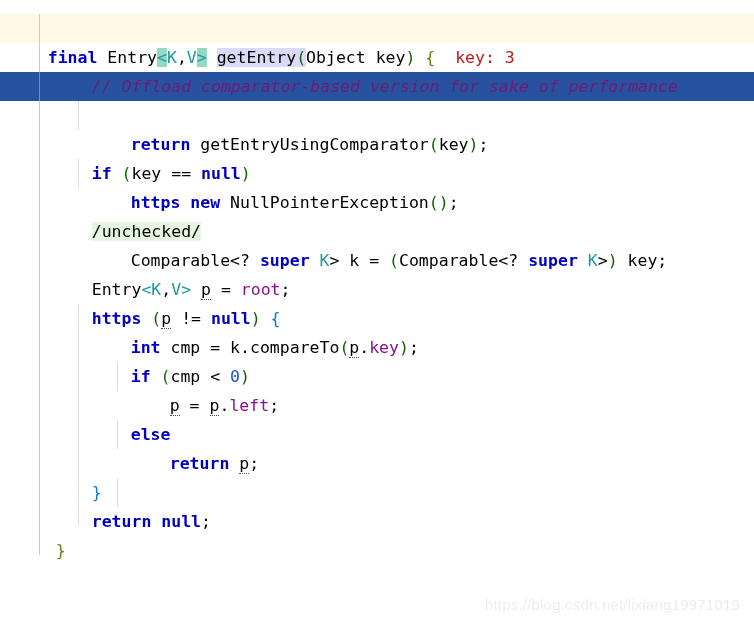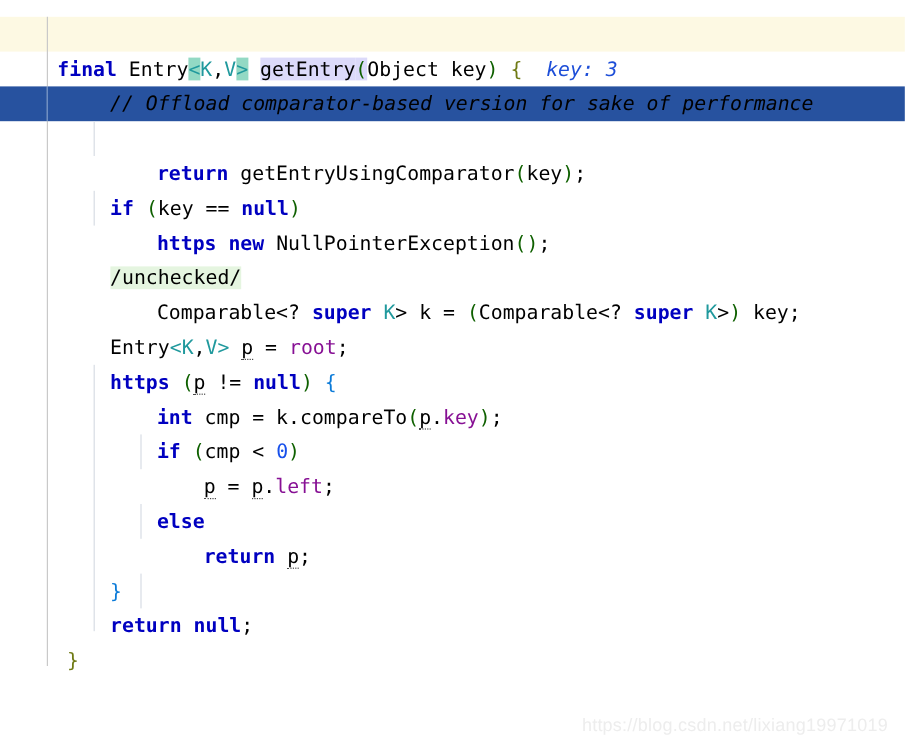--- a/index.html
+++ b/index.html
@@ -74,36 +74,35 @@
 
   
   .kw      { color: #0000c0; font-weight: bold; }            
   .type    { color: #000000; }                               
   .gen     { color: #20999d; }                               
   .field   { color: #871094; }                               
   .num     { color: #1750eb; }                               
   .par     { color: #0f6000; }                               
   .brace1  { color: #0a7ad8; }
   .brace2  { color: #6f7a14; }
-  .cmt     { color: #000000; font-style: italic; }
+  .cmt     { color: #701a75; font-style: italic; }
   .plain   { color: #000000; }
   .localv  {
     color: #000000;
     border-bottom: 1px dotted #4a4a4a;
   }
 
   
   .hl-ident  { background: #dcdafa; }                        
   .hl-brack  { background: #93d9c4; }                        
   .hl-green  { background: #e5f5e0; }                        
 
   
   .hint {
-    color: #1d4ed8;
-    font-style: italic;
+    color: #b91c1c;
     font-weight: normal;
   }
 
   
   #watermark {
     position: absolute;
     right: 14px;
     bottom: 8px;
     font-family: "Liberation Sans", sans-serif;
     font-size: 15px;

